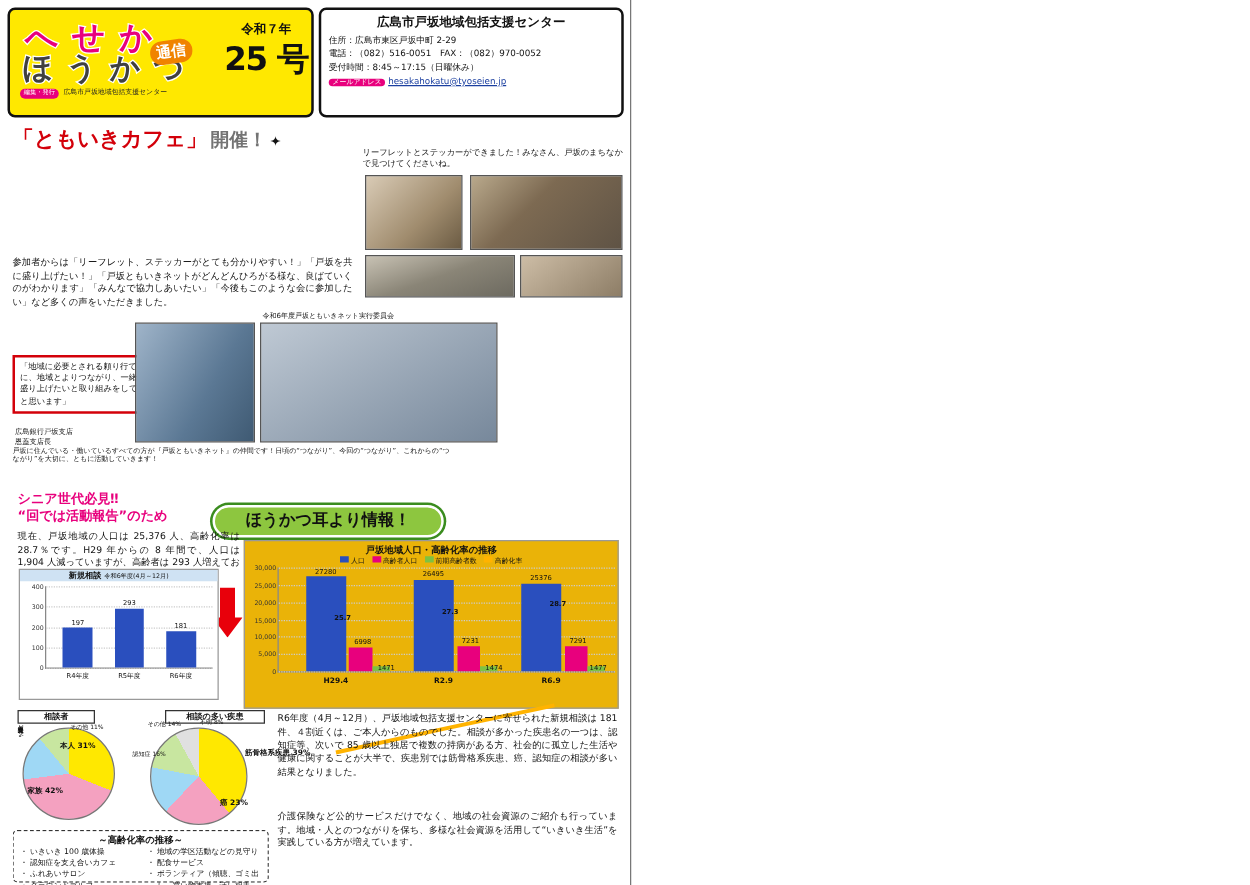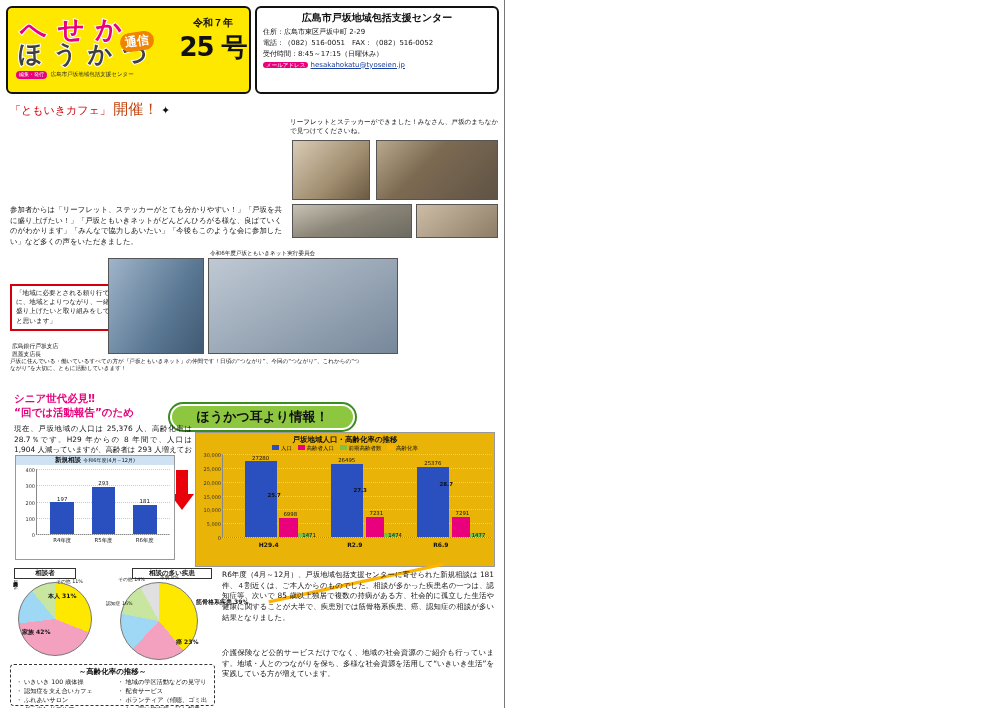--- a/index.html
+++ b/index.html
@@ -61,22 +61,22 @@
     padding:3px 6px;
   }
   .infobox .ib-title { font-size:10px; font-weight:bold; text-align:center; margin-bottom:2px;}
   .infobox .ib-line { font-size:7px; line-height:1.55; }
   .infobox .ib-mail { color:#1b3fa0; text-decoration:underline; }
 
   
   .banner1 {
     position:absolute; left:10px; top:100px; width:300px; height:20px;
   }
-  .banner1 .t1 { font-size:11px; font-weight:normal; color:#d3000a; }
-  .banner1 .t2 { font-size:15px; font-weight:normal; color:#c2410c; }
+  .banner1 .t1 { font-size:17px; font-weight:bold; color:#d3000a; }
+  .banner1 .t2 { font-size:15px; font-weight:bold; color:#737373; }
 
   .body-text { font-size:7.4px; line-height:1.45; text-align:justify; }
 
   .p1 { position:absolute; left:10px; top:124px; width:272px; }
   .p2 { position:absolute; left:10px; top:205px; width:272px; }
 
   .callout-cloud {
     position:absolute; left:290px; top:118px; width:210px;
     font-size:6.6px; line-height:1.4; color:#111;
   }
@@ -166,21 +166,21 @@
       <div class="mh-no">25 号</div>
       <div class="mh-sub">
         <span class="pill">編集・発行</span>
         <span>広島市戸坂地域包括支援センター</span>
       </div>
     </div>
 
     <div class="infobox">
       <div class="ib-title">広島市戸坂地域包括支援センター</div>
       <div class="ib-line">住所：広島市東区戸坂中町 2-29</div>
-      <div class="ib-line">電話：（082）516-0051　FAX：（082）516-0052</div>
+      <div class="ib-line">電話：（082）516-0051　FAX：（082）970-0052</div>
       <div class="ib-line">受付時間：8:45～17:15（日曜休み）</div>
       <div class="ib-line">
         <span style="font-size:5.5px;background:#e8007d;color:#fff;border-radius:5px;padding:0 3px;">メールアドレス</span>
         <span class="ib-mail">hesakahokatu@tyoseien.jp</span>
       </div>
     </div>
 
     <div class="banner1">
       <span class="t1">「ともいきカフェ」</span>
       <span class="t2">開催！</span>

